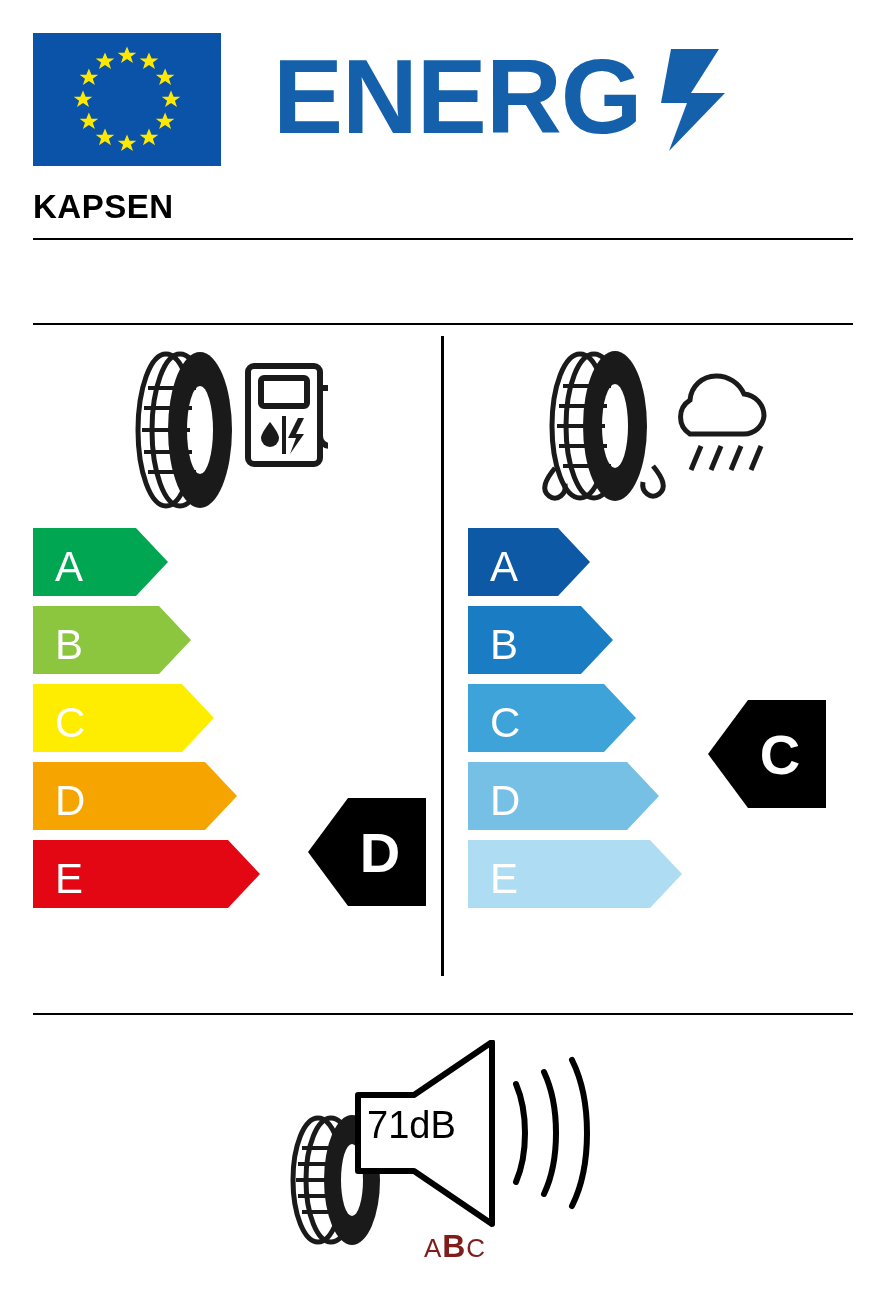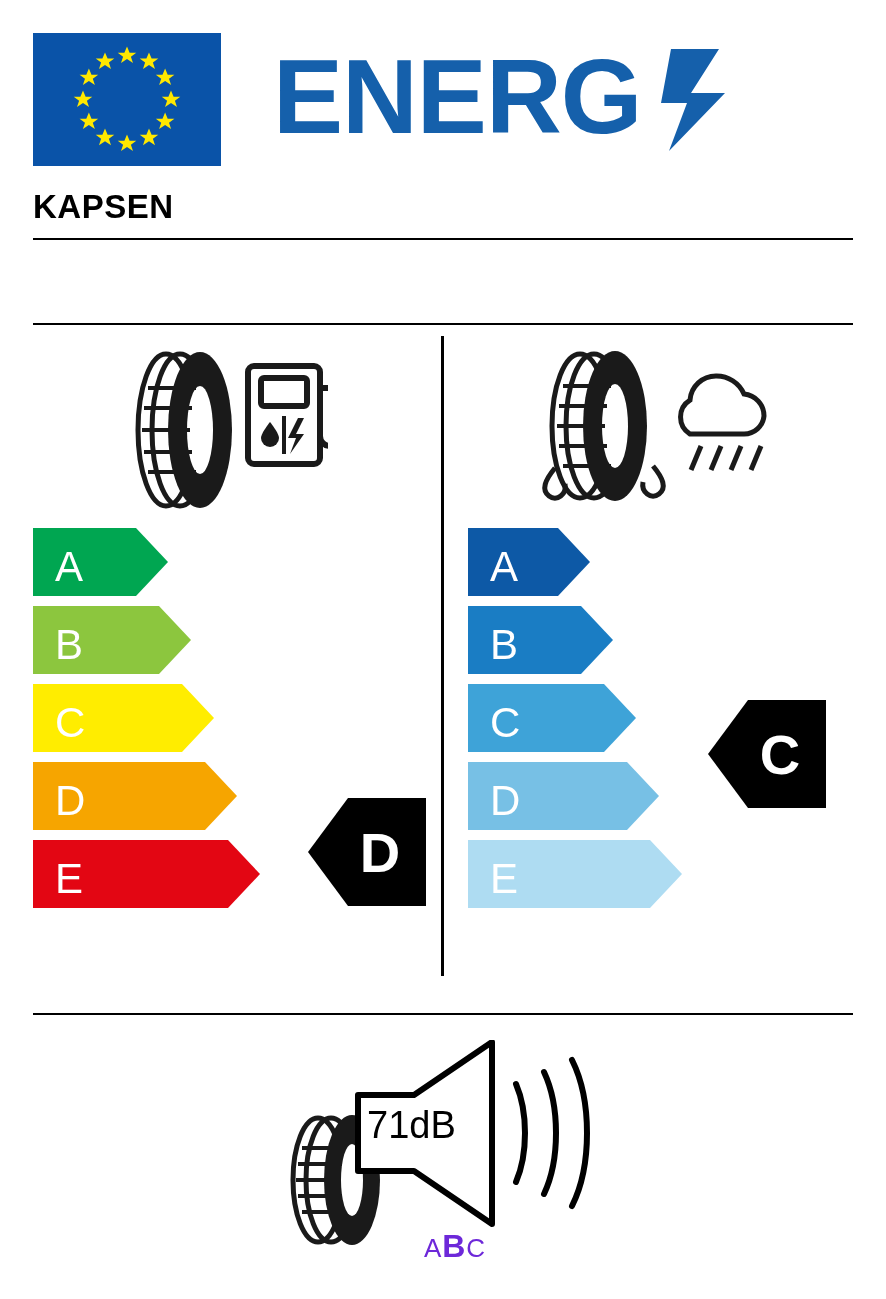--- a/index.html
+++ b/index.html
@@ -140,21 +140,21 @@
     font-size: 38px;
     color: #000;
   }
   .noise-classes {
     position: absolute;
     left: 400px;
     top: 1228px;
     width: 110px;
     text-align: center;
     font-size: 26px;
-    color: #6d28d9;
+    color: #7f1d1d;
     letter-spacing: 1px;
   }
   .noise-classes .sel {
     font-size: 32px;
     font-weight: bold;
   }
 </style>
 </head>
 <body>
 

